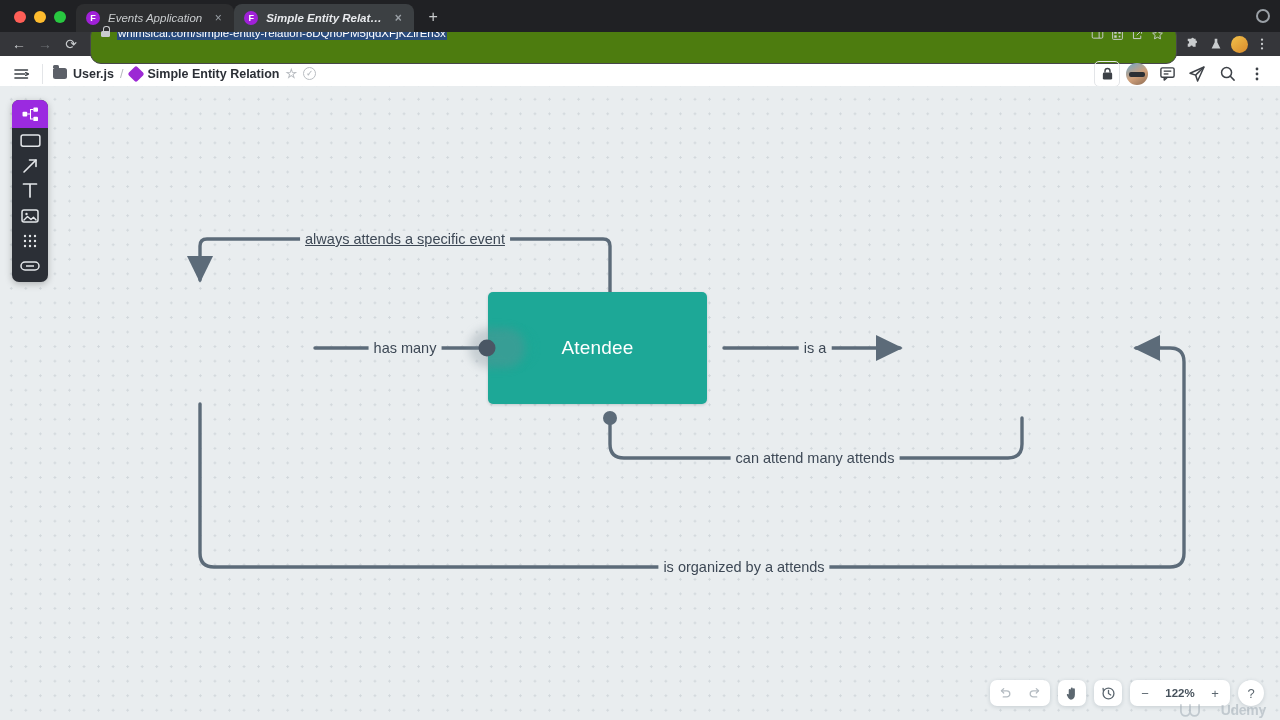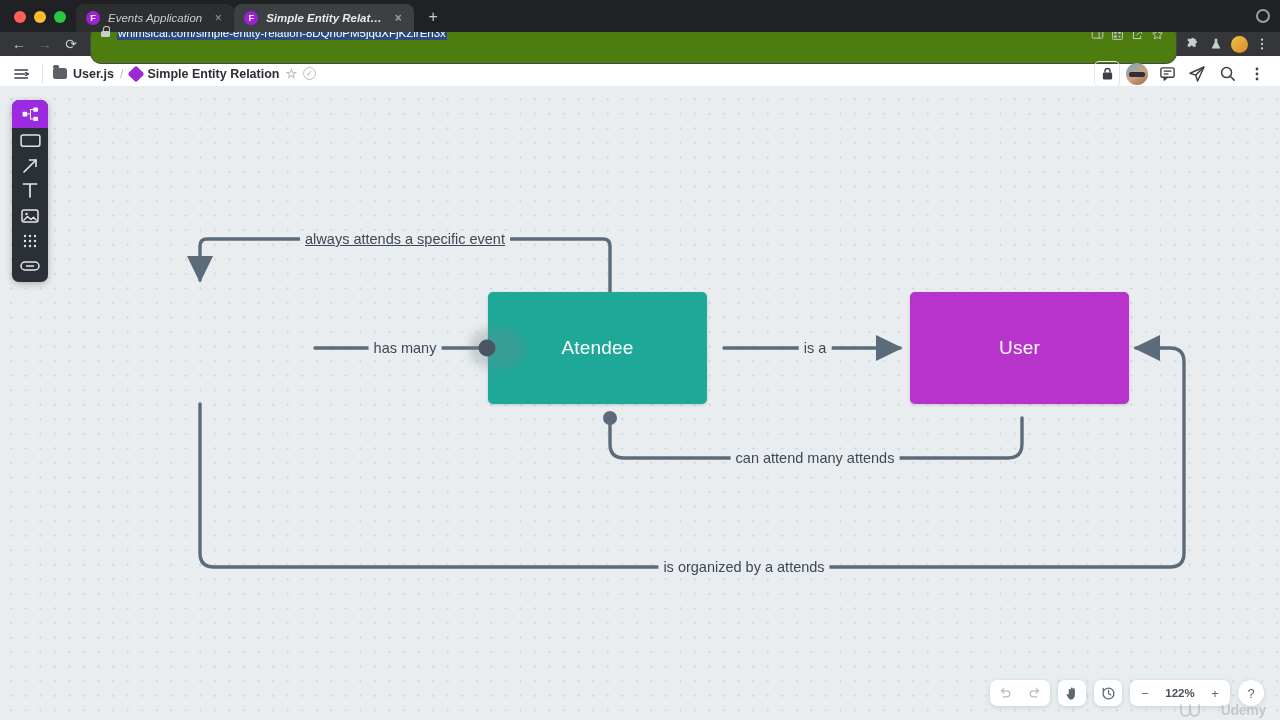--- a/index.html
+++ b/index.html
@@ -414,23 +414,20 @@
 
         <path d="M200 318 V 467 Q 200 481 214 481 H 1170 Q 1184 481 1184 467 V 276 Q 1184 262 1170 262 H 1136" marker-end="url(#arw)"></path>
       </g>
 
       <circle cx="610" cy="332" r="7" fill="#5c6b79"></circle>
     </svg>
 
     <div class="node" style="left:488px; top:206px; width:219px; height:112px; background:#1DA897;">
       <span>Atendee</span>
     </div>
-    <div class="node" style="left:910px; top:206px; width:219px; height:112px; background:#B832CC;">
-      <span>User</span>
-    </div>
 
     <div class="ghost2" style="left:512px; top:262px;"></div>
     <div class="ghost" style="left:497px; top:262px;"></div>
     <div class="handle-dot" style="left:487px; top:262px;"></div>
 
     <div class="edge-label" style="left:405px; top:262px;">has many</div>
     <div class="edge-label" style="left:815px; top:262px;">is a</div>
     <div class="edge-label" style="left:405px; top:153px;text-decoration:underline;">always attends a specific event</div>
     <div class="edge-label" style="left:815px; top:372px;">can attend many attends</div>
     <div class="edge-label" style="left:744px; top:481px;">is organized by a attends</div>

